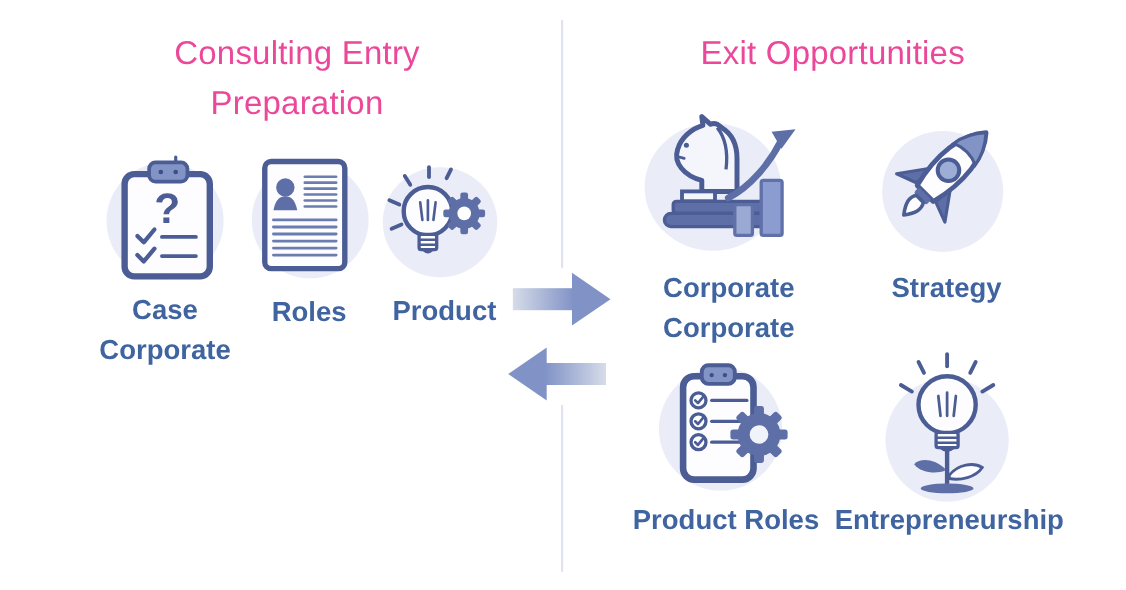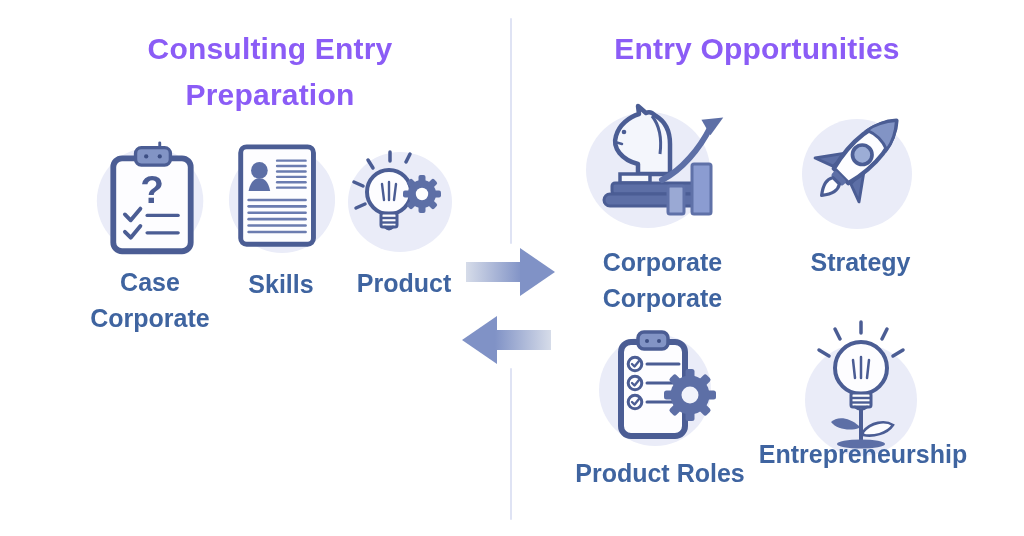--- a/index.html
+++ b/index.html
@@ -8,42 +8,42 @@
     width: 1024px;
     height: 536px;
     background: #ffffff;
     overflow: hidden;
     font-family: "Liberation Sans", "DejaVu Sans", sans-serif;
   }
   .title {
     position: absolute;
     text-align: center;
     font-size: 30px;
-    font-weight: 700;
-    color: #8b5cf6;
+    font-weight: 400;
+    color: #ec4899;
     line-height: 46px;
     letter-spacing: 0.2px;
   }
   .left-title  { left: 105px; top: 26px; width: 330px; }
   .right-title { left: 592px; top: 26px; width: 330px; }
   .item-label {
     position: absolute;
     text-align: center;
     font-size: 25px;
     font-weight: 600;
     color: #3f64a0;
     line-height: 36px;
   }
   .lbl-case     { left: 70px;  top: 264px; width: 160px; }
   .lbl-resume   { left: 221px; top: 266px; width: 120px; }
   .lbl-skills   { left: 352px; top: 265px; width: 104px; }
   .lbl-corp     { left: 585px; top: 244px; width: 155px; }
   .lbl-startups { left: 798px; top: 244px; width: 125px; }
   .lbl-product  { left: 575px; top: 455px; width: 170px; white-space: nowrap; text-align: center; }
-  .lbl-entre    { left: 757px; top: 436px; width: 212px; white-space: nowrap; }
+  .lbl-entre    { left: 757px; top: 455px; width: 212px; white-space: nowrap; }
   .icon { position: absolute; }
   .icon svg { display: block; width: 100%; height: 100%; }
   .ic-case    { left: 92px;  top: 134px; width: 120px; height: 128px; }
   .ic-resume  { left: 224px; top: 134px; width: 116px; height: 128px; }
   .ic-skills  { left: 344px; top: 140px; width: 116px; height: 118px; }
   .ic-corp    { left: 582px; top: 96px;  width: 152px; height: 140px; }
   .ic-rocket  { left: 797px; top: 94px;  width: 130px; height: 142px; }
   .ic-product { left: 595px; top: 322px; width: 130px; height: 134px; }
   .ic-entre   { left: 799px; top: 316px; width: 128px; height: 144px; }
   .arrow { position: absolute; }
@@ -58,21 +58,21 @@
   }
   .divider-top    { top: 18px;  height: 226px; }
   .divider-bottom { top: 368px; height: 152px; }
 </style>
 </head>
 <body>
 
 <div class="canvas">
 
   <div class="title left-title">Consulting Entry Preparation</div>
-  <div class="title right-title">Entry Opportunities</div>
+  <div class="title right-title">Exit Opportunities</div>
 
   <div class="divider divider-top"></div>
   <div class="divider divider-bottom"></div>
 
   <div class="icon ic-case">
     <svg viewBox="0 0 124 130">
       <ellipse cx="60" cy="68" rx="55" ry="55" fill="#eaecf8"></ellipse>
       <rect x="22" y="24" width="80" height="96" rx="9" fill="#fdfdff" stroke="#4b5d94" stroke-width="6"></rect>
       <line x1="70" y1="14" x2="70" y2="8" stroke="#4b5d94" stroke-width="3" stroke-linecap="round"></line>
       <rect x="45" y="13" width="36" height="18" rx="6" fill="#8294c5" stroke="#4b5d94" stroke-width="3.5"></rect>
@@ -138,21 +138,21 @@
           <rect x="-3.5" y="-19" width="7" height="8" rx="2" transform="rotate(270)"></rect>
           <rect x="-3.5" y="-19" width="7" height="8" rx="2" transform="rotate(315)"></rect>
         </g>
         <circle r="14" fill="#5d6fa6"></circle>
         <circle r="6.2" fill="#ffffff"></circle>
       </g>
     </svg>
   </div>
 
   <div class="item-label lbl-case">Case Corporate</div>
-  <div class="item-label lbl-resume">Skills</div>
+  <div class="item-label lbl-resume">Roles</div>
   <div class="item-label lbl-skills">Product</div>
 
   <div class="arrow arrow-right">
     <svg viewBox="0 0 90 52">
       <defs>
         <linearGradient id="argrad-r" x1="0" y1="0" x2="1" y2="0">
           <stop offset="0" stop-color="#d6dce9"></stop>
           <stop offset="1" stop-color="#8092c6"></stop>
         </linearGradient>
       </defs>

